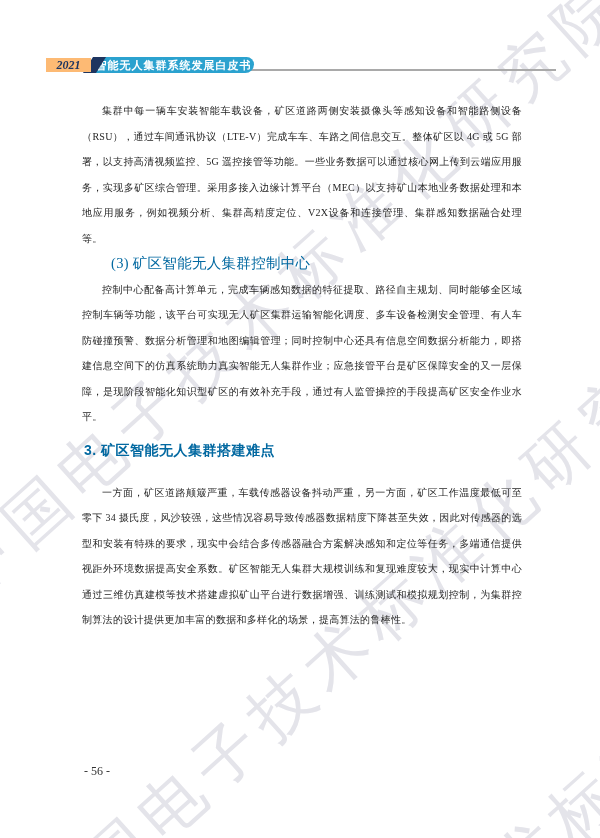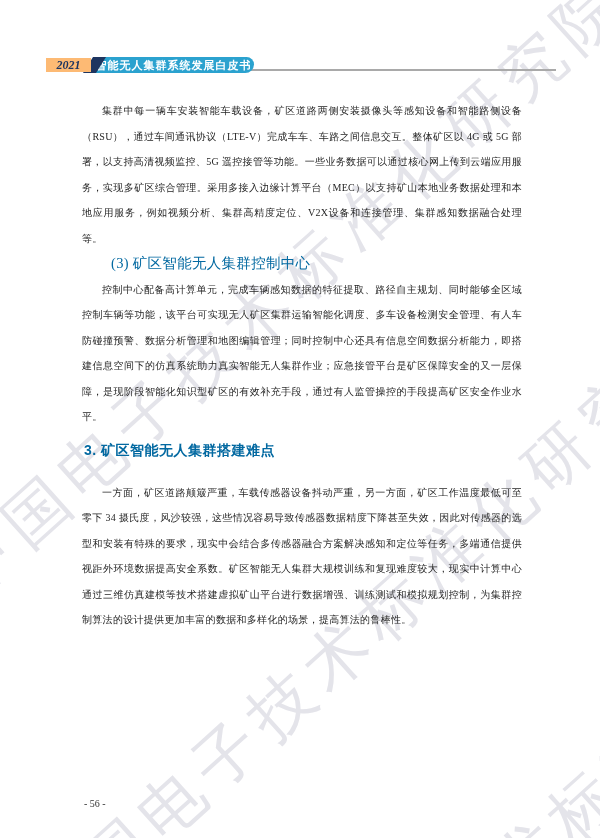--- a/index.html
+++ b/index.html
@@ -105,25 +105,24 @@
     font-weight: bold;
     font-size: 14px;
     line-height: 22px;
     letter-spacing: 0.5px;
     color: #0369a1;
   }
 
   
   .page-number {
     position: absolute; left: 84px; top: 764px;
-    font-size: 10px;
+    font-size: 12px;
     color: #333333;
     font-family: "Liberation Serif", serif;
     z-index: 1;
-    margin-top: 34px;
   }
 </style>
 </head>
 <body>
 
 <div class="page">
 
   <div class="watermark-layer">
     <span class="wm wm-a">中国电子技术标准化研究院</span>
     <span class="wm wm-b">中国电子技术标准化研究院</span>

